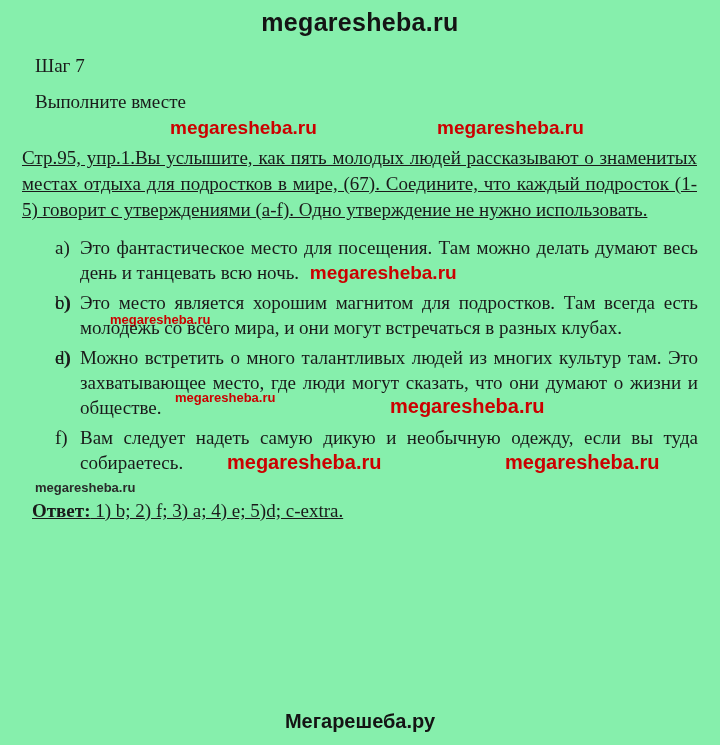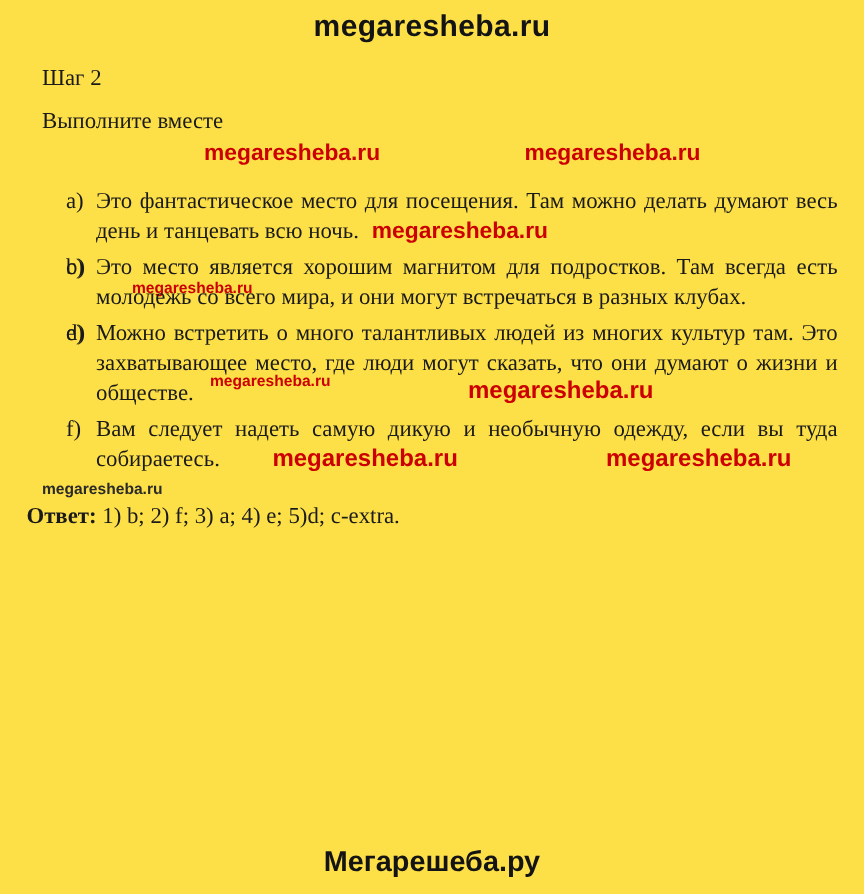--- a/index.html
+++ b/index.html
@@ -1,21 +1,21 @@
 <!DOCTYPE html>
 <html style="--wm-red: #cc0000; --text-color: #1a1a1a;"><head>
 <meta charset="utf-8">
 <style>
   * { margin: 0; padding: 0; box-sizing: border-box; }
   html, body { background: #ffffff; }
   .page {
     width: 720px;
     height: 745px;
     position: relative;
-    background: #fde047;
+    background: #86efac;
     font-family: "Liberation Serif", serif;
     color: var(--text-color, #1a1a1a);
     font-size: 19px;
     overflow: hidden;
   }
   .header-wm {
     text-align: center;
     padding-top: 8px;
     font-size: 25px;
     letter-spacing: 0.3px;
@@ -53,50 +53,51 @@
   .wm-abs { position: absolute; }
   .wm-small { font-size: 13px; }
   .wm-inline { margin-left: 6px; }
   .wm-black-small {
     font-size: 13px;
     color: #2a2a2a;
     font-family: "Liberation Sans", sans-serif;
     font-weight: bold;
     margin: 4px 0 0 35px;
   }
-  .answer { margin: 5px 0 0 22px; }
+  .answer { margin: 5px 0 0 32px; text-decoration: underline; }
   .answer-label { font-weight: bold; }
   .footer-wm {
     position: absolute;
     bottom: 12px;
     left: 0;
     width: 100%;
     text-align: center;
-    font-size: 24px;
+    font-size: 20px;
     font-family: "Liberation Sans", sans-serif;
     font-weight: bold;
     color: #141414;
   }
 </style>
 </head>
 <body>
 
 <div class="page">
 
   <div class="header-wm">megaresheba.ru</div>
 
-  <div class="step">Шаг 2</div>
+  <div class="step">Шаг 7</div>
 
   <div class="subtitle">Выполните вместе</div>
 
   <div class="wm-row">
     <span class="wm-red pos1">megaresheba.ru</span>
     <span class="wm-red pos2">megaresheba.ru</span>
   </div>
 
+  <p class="task">Стр.95, упр.1.Вы услышите, как пять молодых людей рассказывают о знаменитых местах отдыха для подростков в мире, (67). Соедините, что каждый подросток (1-5) говорит с утверждениями (a-f). Одно утверждение не нужно использовать.</p>
 
   <ul class="items">
 
     <li>
       <span class="item-label">a)</span>
       <span>Это фантастическое место для посещения. Там можно делать думают весь день и танцевать всю ночь.</span>
       <span class="wm-red wm-inline">megaresheba.ru</span>
     </li>
 
     <li>

